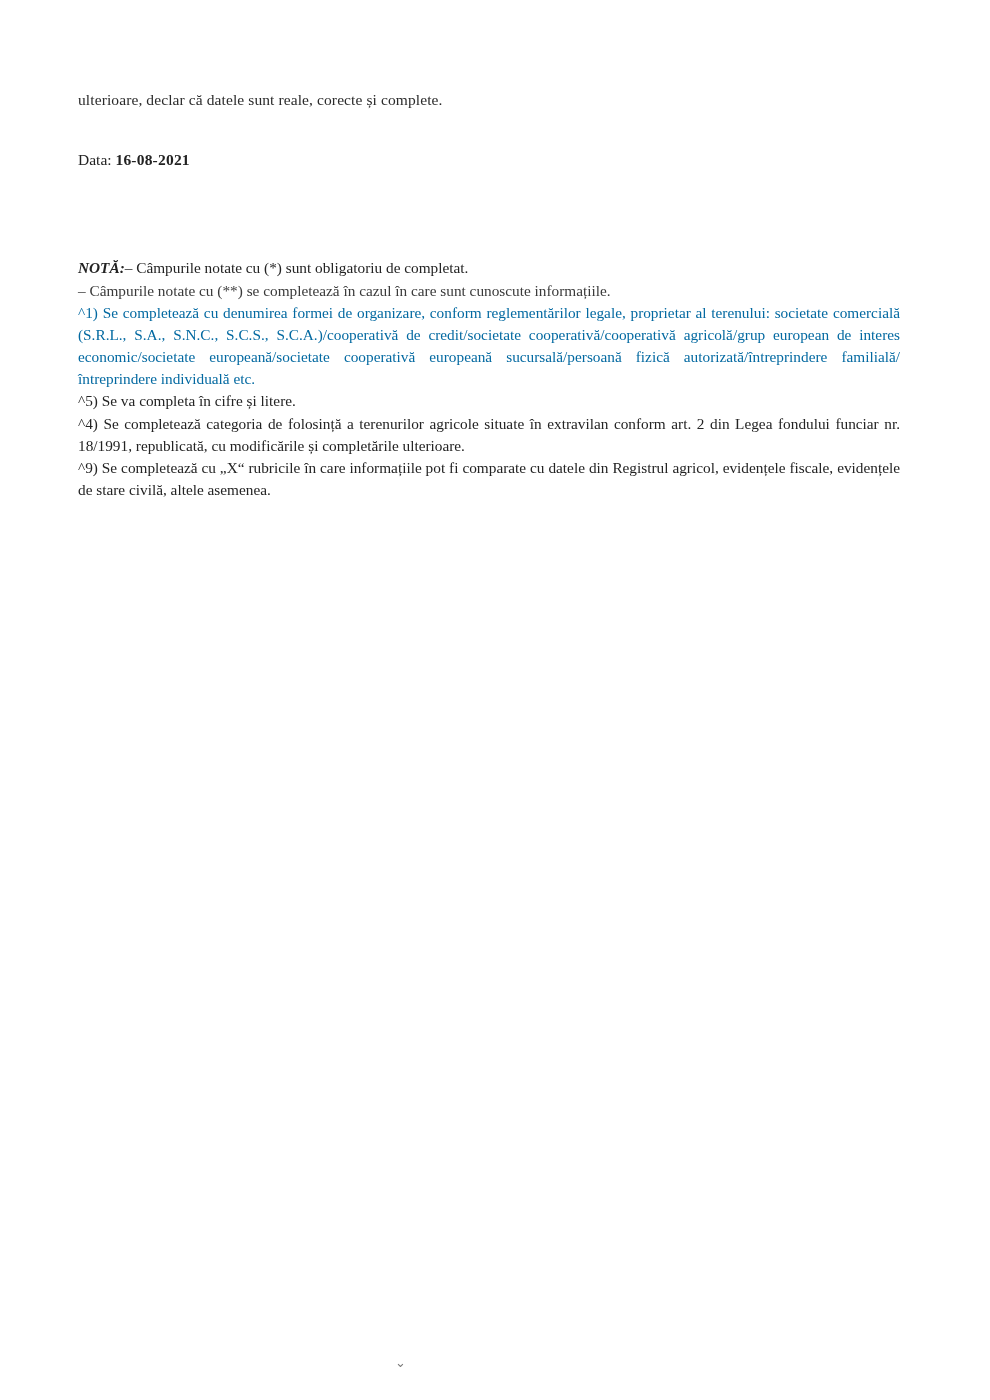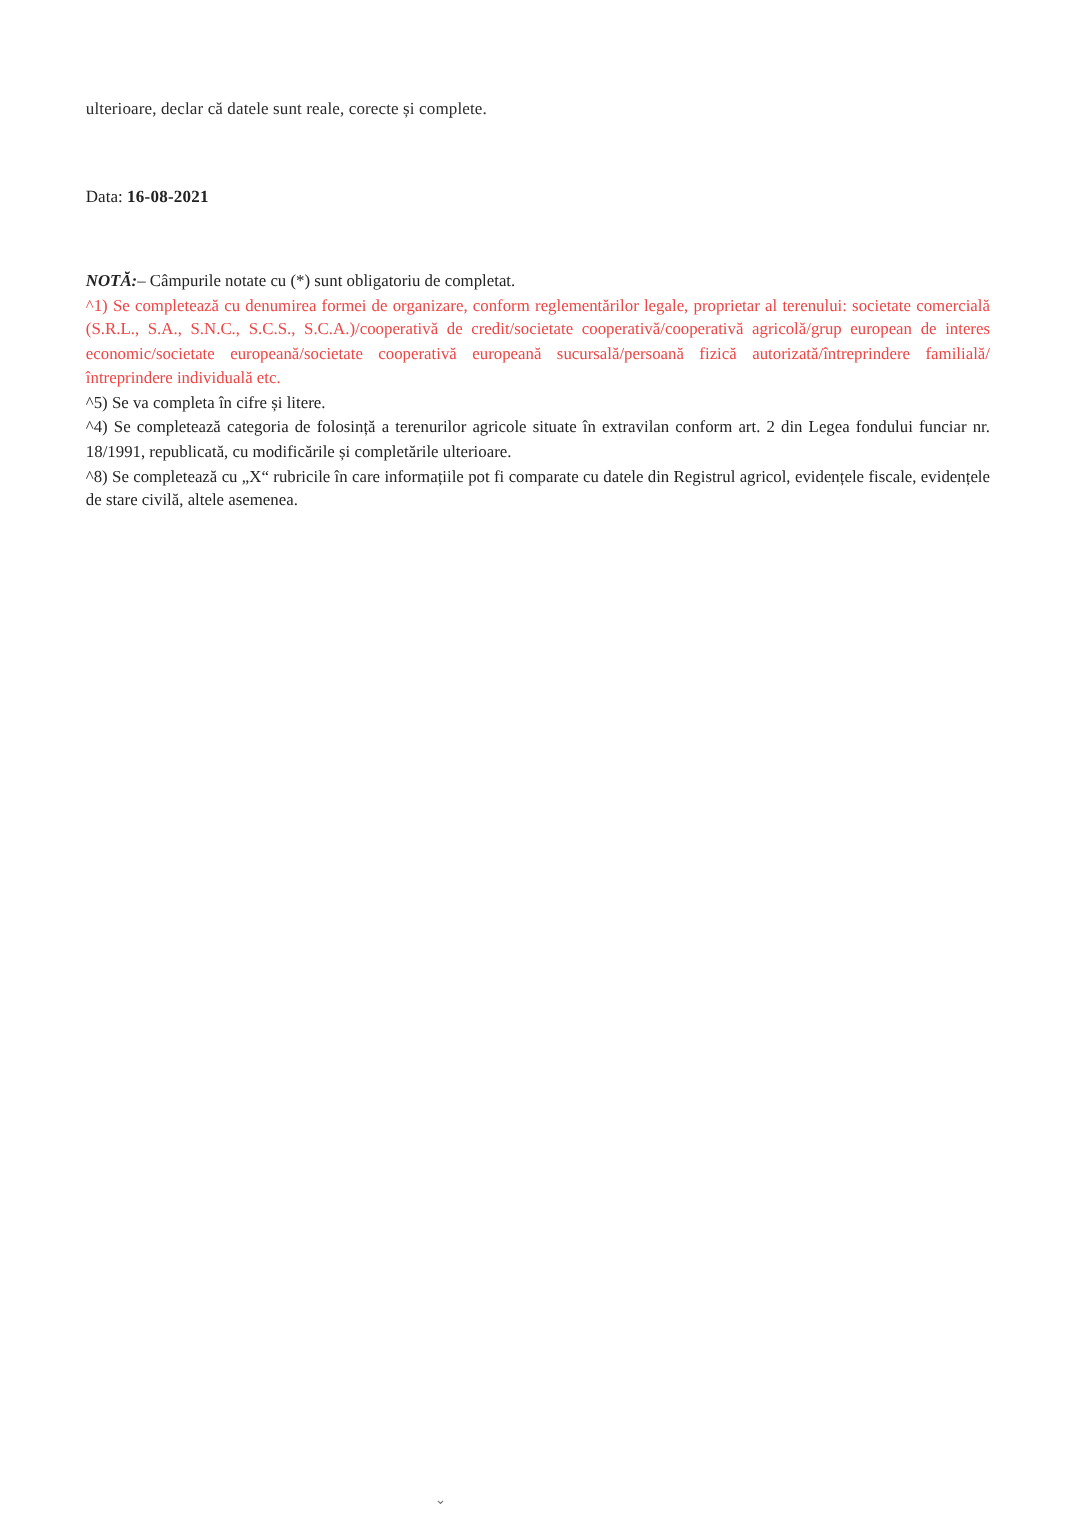--- a/index.html
+++ b/index.html
@@ -23,47 +23,47 @@
     top: 90px;
     width: 822px;
   }
   .intro-line {
     font-size: 15.5px;
     line-height: 1.35;
     color: #2b2b2b;
     letter-spacing: 0.1px;
   }
   .date-line {
-    margin-top: 60px;
+    margin-top: 40px;
     font-size: 15.5px;
     color: #222;
   }
   .date-line .date-label {
     font-weight: normal;
   }
   .date-line .date-value {
     font-weight: bold;
     letter-spacing: 0.2px;
   }
   .notes {
-    margin-top: 56px;
+    margin-top: 88px;
   }
   .note-row {
     font-size: 15.3px;
     line-height: 1.42;
     text-align: justify;
     color: #232323;
     margin-bottom: 1px;
   }
   .note-head {
     font-weight: bold;
     font-style: italic;
   }
   .note-faded-1 { color: #3a3a3a; }
-  .note-faded-2 { color: #ef4444; }
+  .note-faded-2 { color: #0369a1; }
   .note-justify {
     text-align: justify;
     text-justify: inter-word;
   }
   .footer-mark {
     position: absolute;
     left: 395px;
     top: 1355px;
     font-size: 13px;
     color: #7a7a7a;
@@ -83,27 +83,28 @@
       <span class="date-label">Data:</span>
       <span class="date-value">16-08-2021</span>
     </div>
 
     <div class="notes">
 
       <div class="note-row">
         <span class="note-head">NOTĂ:</span><span>– Câmpurile notate cu (*) sunt obligatoriu de completat.</span>
       </div>
 
+      <div class="note-row note-faded-1">– Câmpurile notate cu (**) se completează în cazul în care sunt cunoscute informațiile.</div>
 
       <div class="note-row note-justify note-faded-2">^1) Se completează cu denumirea formei de organizare, conform reglementărilor legale, proprietar al terenului: societate comercială (S.R.L., S.A., S.N.C., S.C.S., S.C.A.)/cooperativă de credit/societate cooperativă/cooperativă agricolă/grup european de interes economic/societate europeană/societate cooperativă europeană sucursală/persoană fizică autorizată/întreprindere familială/întreprindere individuală etc.</div>
 
       <div class="note-row">^5) Se va completa în cifre și litere.</div>
 
       <div class="note-row note-justify">^4) Se completează categoria de folosință a terenurilor agricole situate în extravilan conform art. 2 din Legea fondului funciar nr. 18/1991, republicată, cu modificările și completările ulterioare.</div>
 
-      <div class="note-row note-justify">^8) Se completează cu „X“ rubricile în care informațiile pot fi comparate cu datele din Registrul agricol, evidențele fiscale, evidențele de stare civilă, altele asemenea.</div>
+      <div class="note-row note-justify">^9) Se completează cu „X“ rubricile în care informațiile pot fi comparate cu datele din Registrul agricol, evidențele fiscale, evidențele de stare civilă, altele asemenea.</div>
 
     </div>
   </div>
 
   <div class="footer-mark">⌄</div>
 
 </div>
 
 </body></html>

